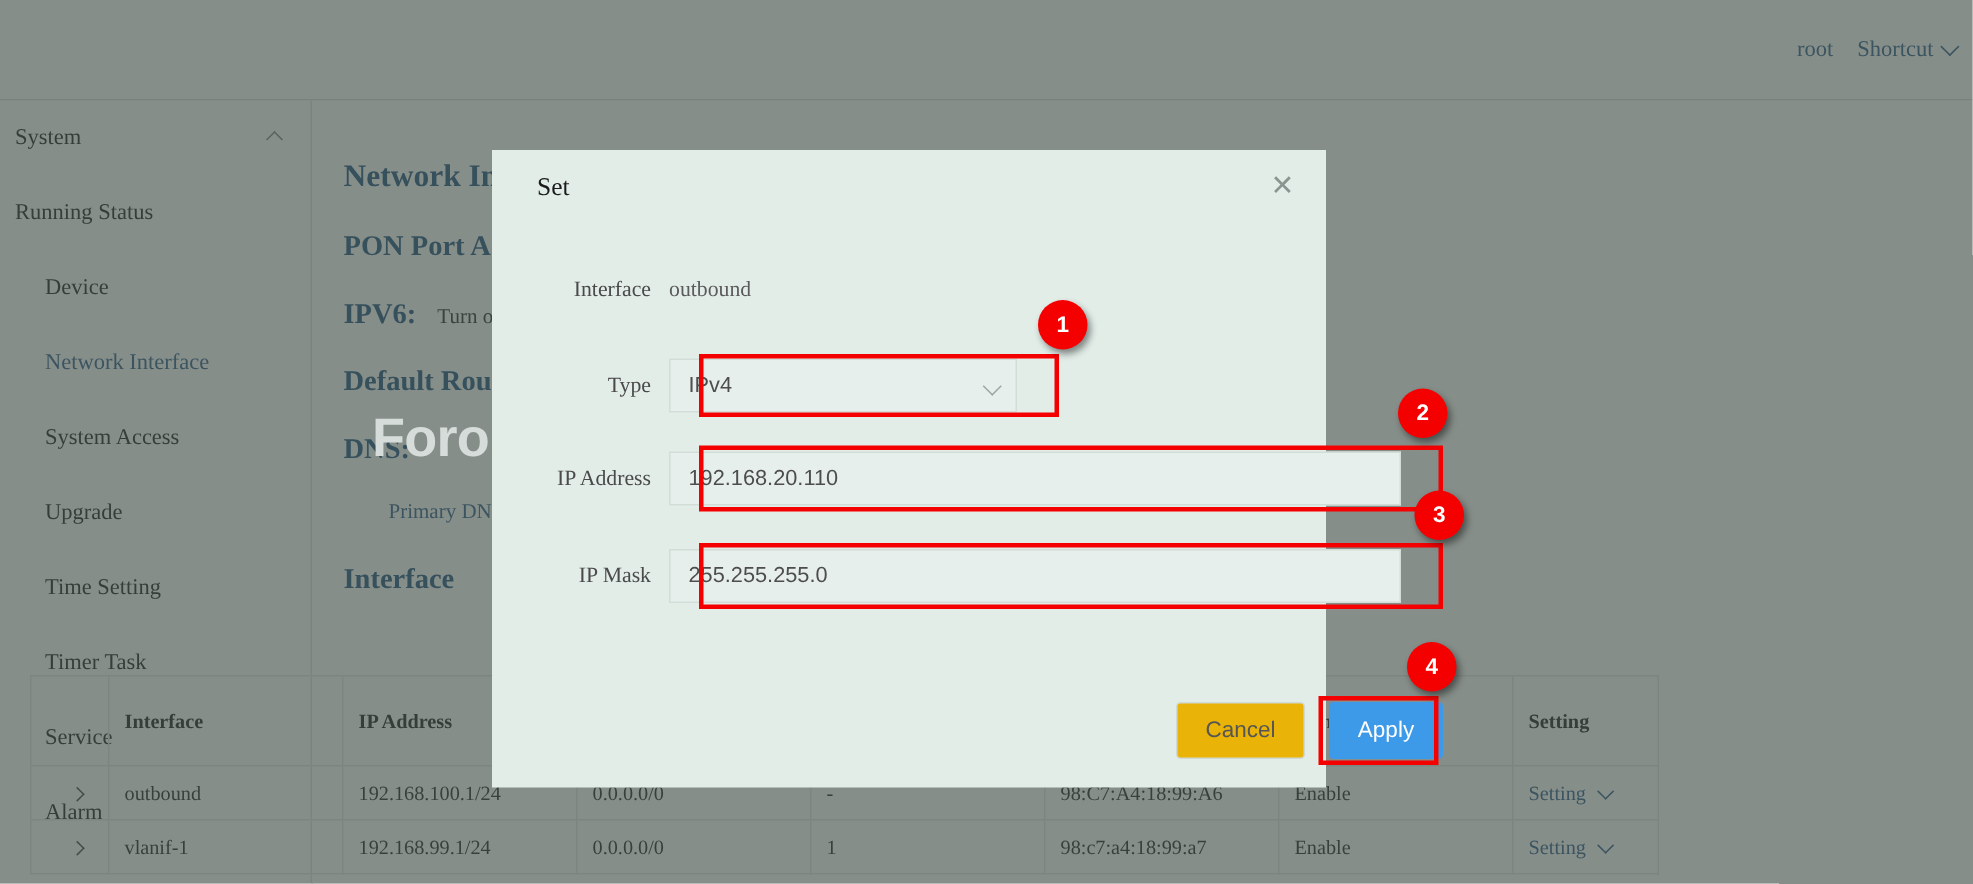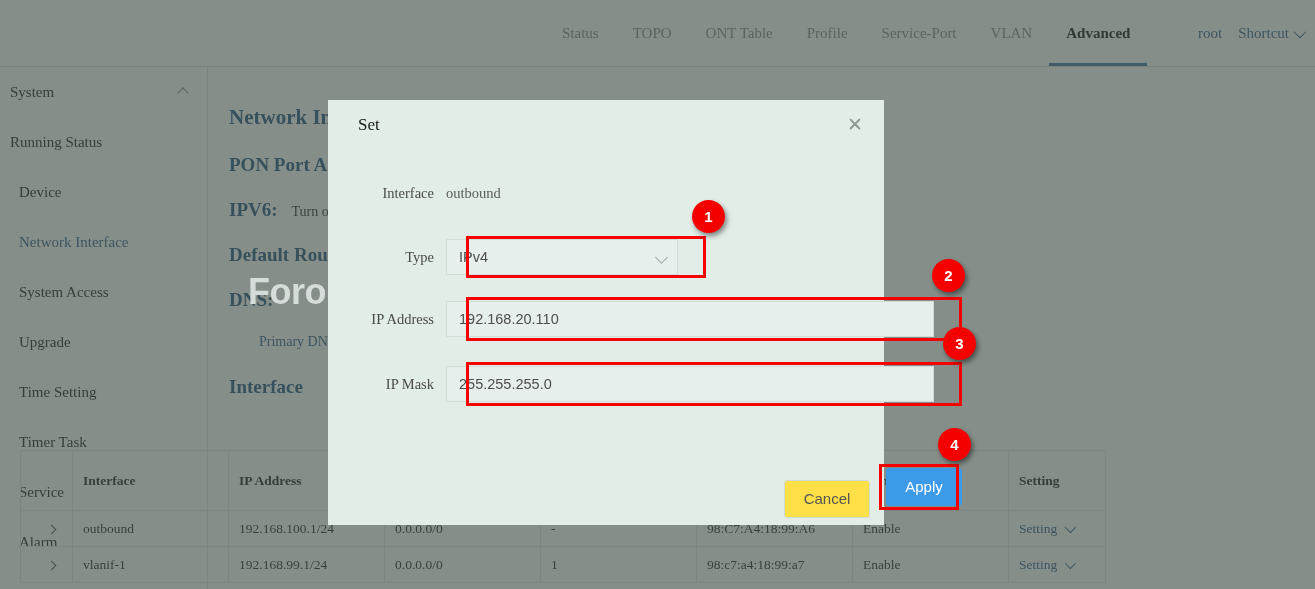--- a/index.html
+++ b/index.html
@@ -117,21 +117,21 @@
     width: 208px; height: 522px;
     background: #ffffff;
     border-right: 1px solid #e4e4e4;
   }
   .side-item {
     height: 50px; line-height: 50px;
     font-size: 15px; color: #2d2d2d;
     padding-left: 10px; cursor: pointer;
     position: relative;
   }
-  .side-item.sub { padding-left: 19px; }
+  .side-item.sub { padding-left: 30px; }
   .side-item.sel { color: #3d6894; }
   .side-caret {
     position: absolute; right: 20px; top: 22px;
     width: 8px; height: 8px;
     border-left: 1.5px solid #8b8b8b;
     border-top: 1.5px solid #8b8b8b;
     transform: rotate(45deg);
   }
 
   
@@ -296,49 +296,39 @@
     font-size: 15px;
     font-family: "Liberation Sans", sans-serif;
     cursor: pointer;
     border-radius: 3px;
     text-align: center;
     line-height: 36px;
     z-index: 62;
   }
   .btn-cancel {
     left: 456px; top: 368px; width: 86px;
-    background: #fde047;
+    background: #eab308;
     border: 1px solid #cfd9d5;
     color: #555;
-    margin-top: 12px;
   }
   .btn-apply {
     left: 558px; top: 368px; width: 76px;
     background: #3d9ae8;
     border: 1px solid #3d9ae8;
     color: #ffffff;
   }
 </style>
 </head>
 <body>
 
 <div id="page">
 
   <div class="header">
 
 
-    <div class="nav">
-      <div class="nav-item">Status</div>
-      <div class="nav-item">TOPO</div>
-      <div class="nav-item">ONT Table</div>
-      <div class="nav-item">Profile</div>
-      <div class="nav-item">Service-Port</div>
-      <div class="nav-item">VLAN</div>
-      <div class="nav-item active">Advanced</div>
-    </div>
 
     <div class="user-zone">
       <span class="u">root</span>
       <span class="u"><span>Shortcut</span><i class="chev"></i></span>
     </div>
   </div>
 
   <div class="sidebar">
     <div class="side-item">
       <span>System</span>

